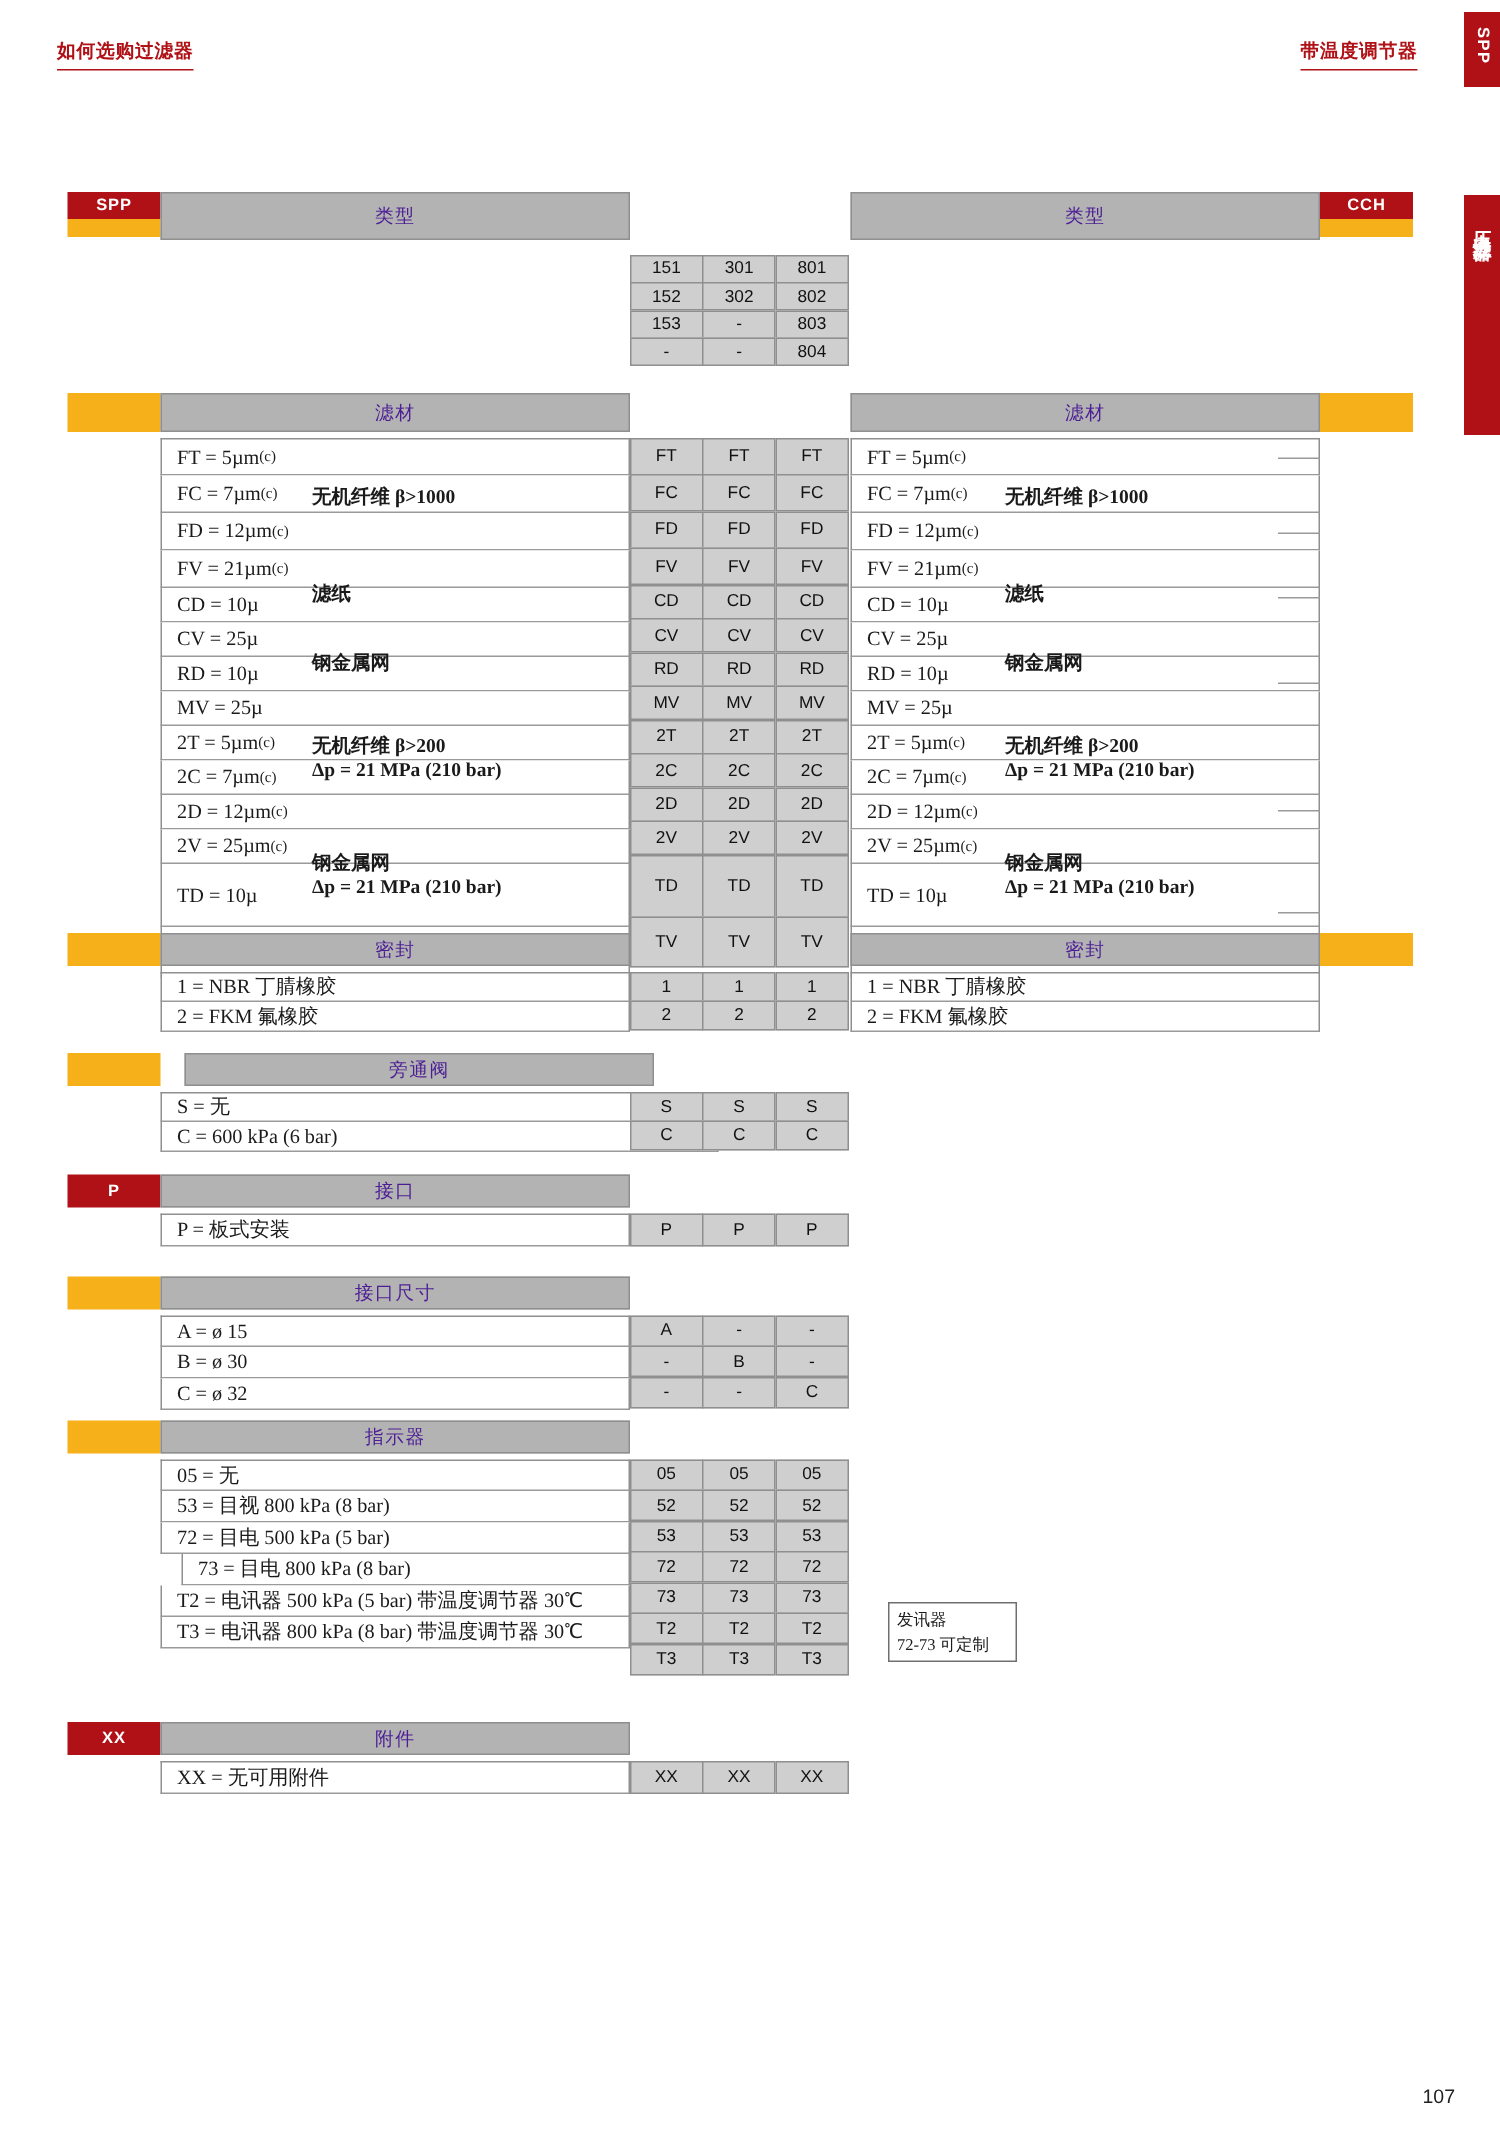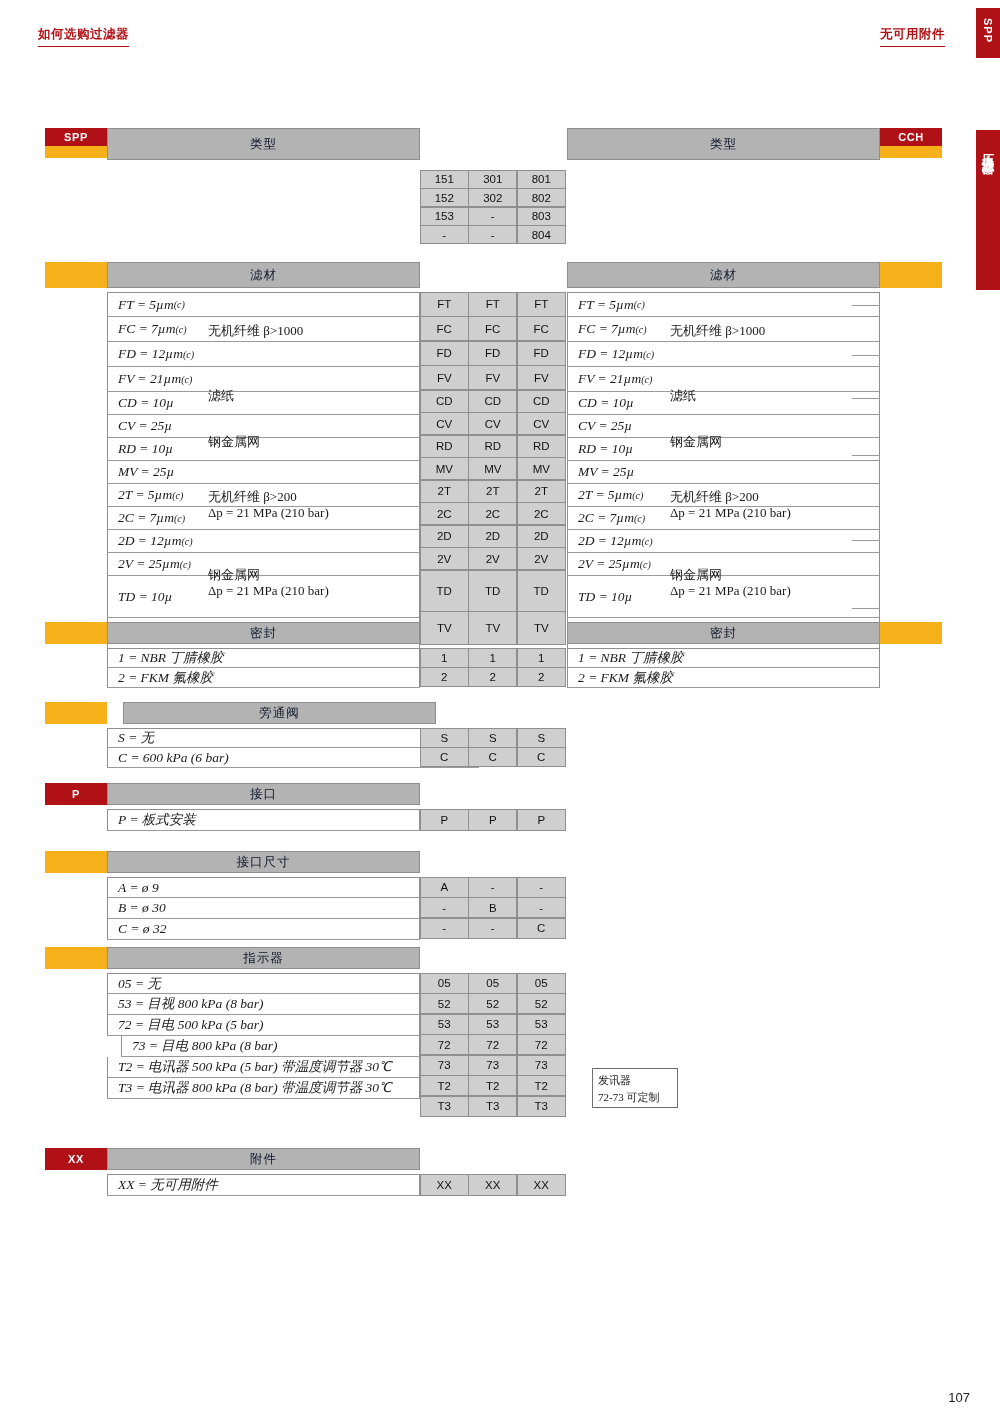--- a/index.html
+++ b/index.html
@@ -47,21 +47,21 @@
     position:absolute; right:30px; bottom:22px;
     font-family:"Liberation Sans", sans-serif; font-size:13px; color:#222;
   }
 
   
   .band {
     position:absolute; background:#b3b3b3;
     border:0.8px solid #8f8f8f;
     box-sizing:border-box;
     font-family:"Liberation Sans", sans-serif;
-    font-size:12.5px; color:#0f172a;
+    font-size:12.5px; color:#4c1d95;
     display:flex; align-items:center; justify-content:center;
     letter-spacing:1px;
   }
   .tag {
     position:absolute; box-sizing:border-box;
     display:flex; align-items:center; justify-content:center;
     font-family:"Liberation Sans", sans-serif;
     font-size:11px; font-weight:bold; color:#fff; letter-spacing:0.6px;
   }
   .tag.red { background:#b01116; }
@@ -78,47 +78,47 @@
     font-size:11.5px; color:#111;
     display:flex; align-items:center; justify-content:center;
   }
 
   
   .desc { position:absolute; box-sizing:border-box; }
   .desc .drow {
     box-sizing:border-box; border-bottom:0.7px solid #9a9a9a;
     border-left:0.8px solid #8f8f8f; border-right:0.8px solid #8f8f8f;
     background:#fff; display:flex; align-items:center;
-    font-size:13.5px; padding-left:10px;font-style:italic;
+    font-size:13.5px; padding-left:10px;
   }
   .desc .drow.first { border-top:0.8px solid #8f8f8f; }
 
   .grp-label {
-    position:absolute; font-size:13px; line-height:1.25;
+    position:absolute; font-size:13px; line-height:1.25;font-weight:bold;
   }
   .sub { font-size:10px; vertical-align:-2px; }
 
   .note {
     position:absolute; font-size:13px; color:#111;
     font-family:"Liberation Serif", serif;
   }
   .minibox {
     position:absolute; box-sizing:border-box;
     border:0.8px solid #6f6f6f; background:#fff;
     font-size:11px; padding:3px 5px; line-height:1.5;
   }
   .hr-thin { position:absolute; background:#9a9a9a; height:0.7px; }
 </style>
 </head>
 <body>
 
 <div class="page">
 
   <div class="hdr-left">如何选购过滤器</div>
-  <div class="hdr-right">无可用附件</div>
+  <div class="hdr-right">带温度调节器</div>
 
   <div class="side-tab">
     <span>SPP</span>
   </div>
   <div class="side-label">
     <span>压力过滤器</span>
   </div>
   <div class="pagenum">107</div>
 
   <div class="tag red" style="left:45px; top:128px; width:62px; height:18px;">
@@ -473,21 +473,21 @@
       <div class="ccell" style="width:49px;height:22px;">P</div>
     </div>
   </div>
 
   <div class="tag yellow" style="left:45px; top:851px; width:62px; height:22px;"></div>
   <div class="band" style="left:107px; top:851px; width:313px; height:22px;">
     <span>接口尺寸</span>
   </div>
   <div class="desc" style="left:107px; top:877px; width:313px;">
     <div class="drow first" style="height:21px;">
-      <span>A = ø 9</span>
+      <span>A = ø 15</span>
     </div>
     <div class="drow" style="height:21px;">
       <span>B = ø 30</span>
     </div>
     <div class="drow" style="height:21px;">
       <span>C = ø 32</span>
     </div>
   </div>
   <div class="codes" style="left:420px; top:877px;">
     <div class="crow">

